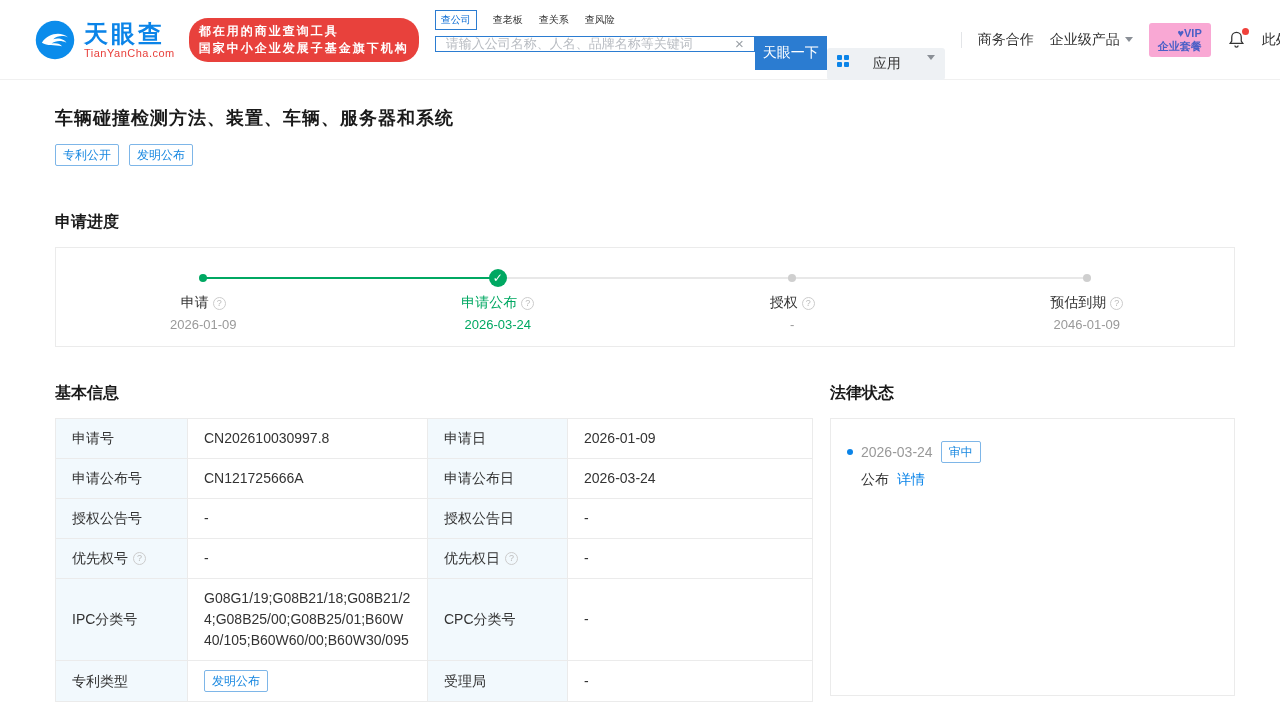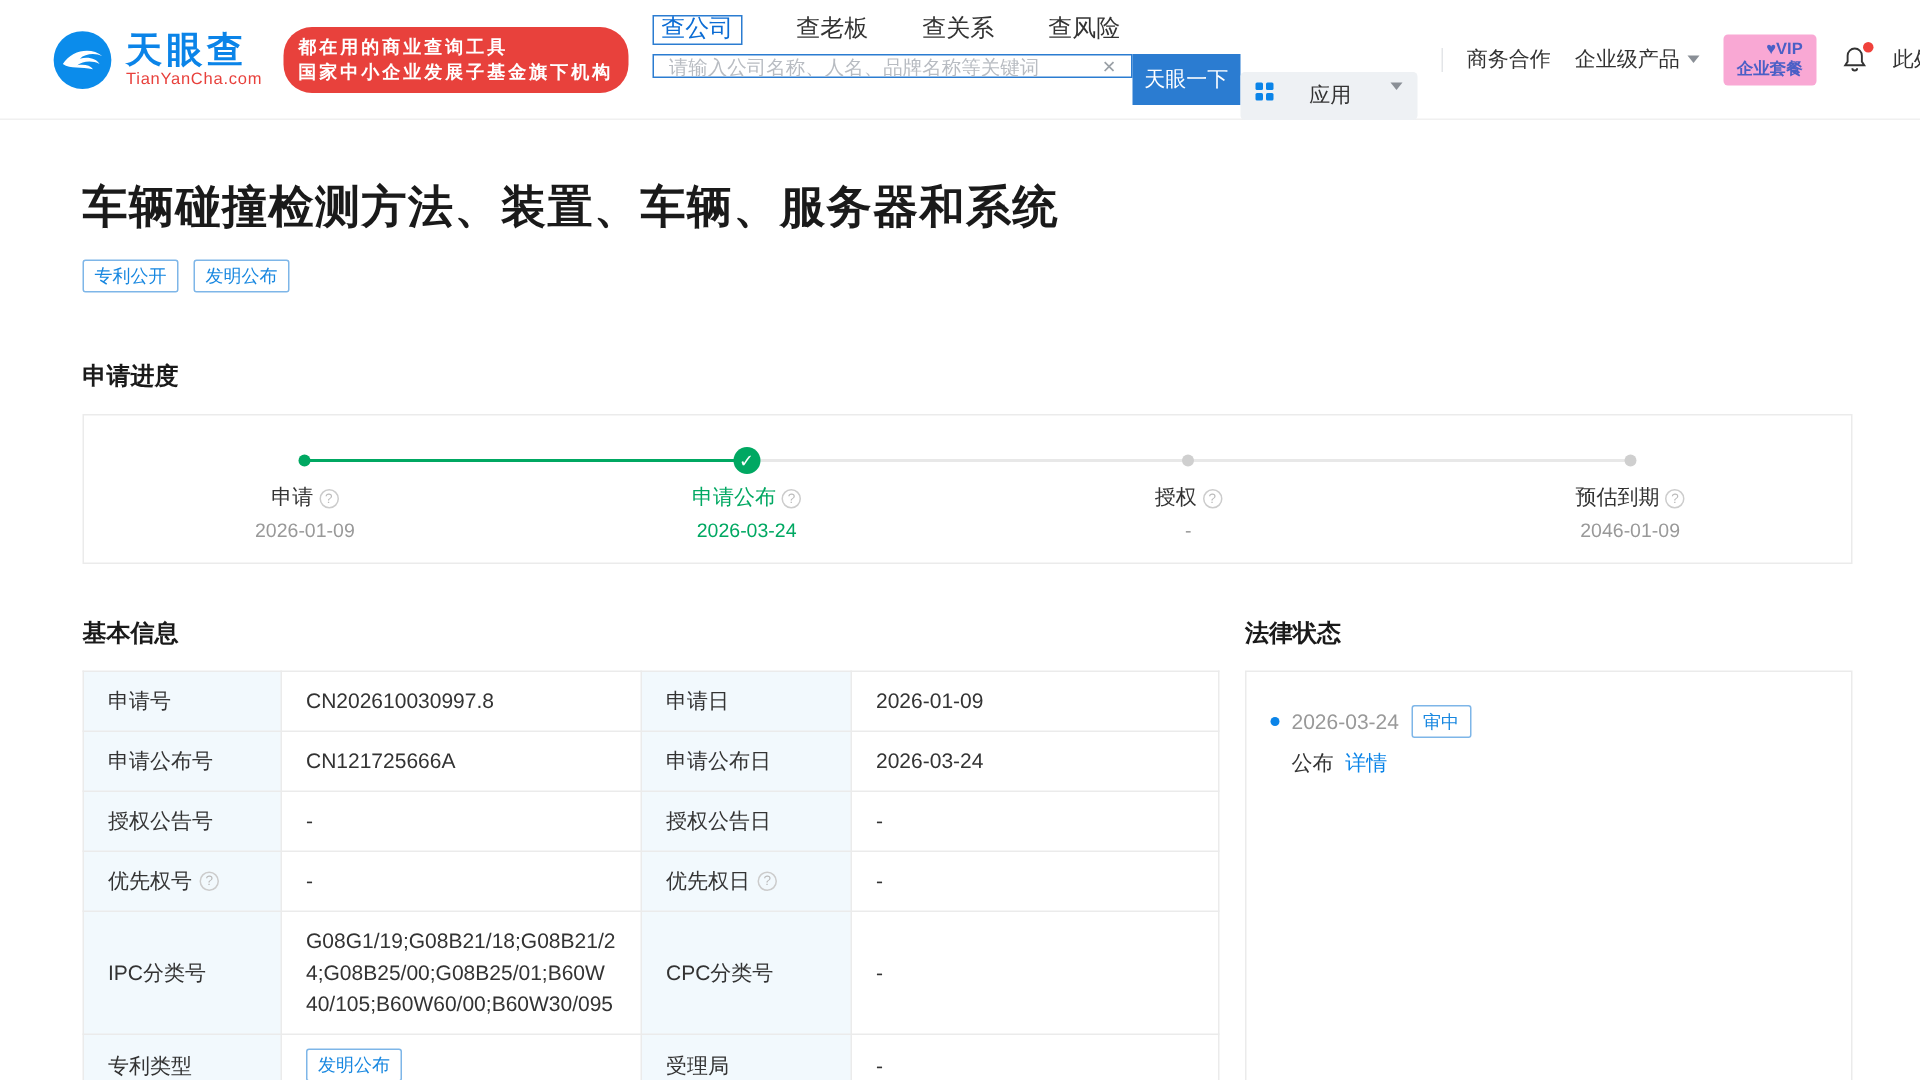--- a/index.html
+++ b/index.html
@@ -10,42 +10,42 @@
     font-family:"Liberation Sans","DejaVu Sans",sans-serif;
   }
   
   .hdr { height:80px; display:flex; align-items:center; padding:0 32px 0 34px; border-bottom:1px solid #f0f0f0; }
   .logo { display:flex; align-items:center; gap:8px; cursor:pointer; }
   .logo svg { width:42px; height:42px; display:block; }
   .logo-cn { font-size:24px; font-weight:bold; color:#0b84e8; letter-spacing:3px; line-height:26px; }
   .logo-en { font-size:11px; color:#e8413c; letter-spacing:0.5px; }
   .slogan { background:#e8413c; color:#fff; margin-left:14px; padding:5px 10px; font-size:12px; font-weight:bold; letter-spacing:2px; line-height:17px; white-space:nowrap;border-radius:19px; }
   .search-area { margin-left:16px; width:392px; }
-  .search-tabs { display:flex; align-items:center; gap:36px; font-size:16px; margin-bottom:6px; }
+  .search-tabs { display:flex; align-items:center; gap:16px; font-size:10px; margin-bottom:6px; }
   .stab { color:#333; cursor:pointer; }
   .stab.active { color:#0b6cd4; border:1px solid #2b7cd1; padding:0 5px; line-height:18px; }
   .search-row { display:flex; }
   .search-box { display:flex; align-items:center; width:320px; height:16px; border:1px solid #2b7cd1; background:#fff; }
   .search-box input { flex:1; border:none; outline:none; font-size:13px; padding:0 10px; color:#333; min-width:0; background:transparent; font-family:inherit; }
   .search-box input::placeholder { color:#b8bcc2; }
   .clear-x { color:#9aa0a6; font-size:15px; padding:0 10px; cursor:pointer; }
   .search-btn { width:72px; height:34px; border:none; background:#2b7cd1; color:#fff; font-size:14px; cursor:pointer; font-family:inherit; }
   .hnav { margin-left:auto; display:flex; align-items:center; gap:16px; font-size:14px; white-space:nowrap; }
   .apps-btn { background:#eef1f4; border-radius:3px; padding:7px 10px; display:flex; align-items:flex-start; gap:24px; cursor:pointer;margin-top:48px; }
   .grid-ic { width:12px; height:12px; display:grid; grid-template-columns:5px 5px; grid-template-rows:5px 5px; gap:2px; }
   .grid-ic i { background:#0b84e8; border-radius:1px; }
   .caret { width:0; height:0; border-left:4px solid transparent; border-right:4px solid transparent; border-top:5px solid #8a8f96; display:inline-block; margin-left:2px; }
   .vdiv { width:1px; height:16px; background:#e3e5e8; }
   .hnav-item { cursor:pointer; display:flex; align-items:center; gap:3px; color:#333; }
   .vip-badge { background:#f9a8d4; border-radius:3px; padding:4px 9px; text-align:right; font-size:11px; line-height:13px; color:#4a5fc6; font-weight:bold; cursor:pointer; }
   .bell-wrap { position:relative; cursor:pointer; display:flex; }
   .bell-dot { position:absolute; top:-2px; right:-3px; width:7px; height:7px; border-radius:50%; background:#f0413b; }
   
   .main { padding:0 45px 0 55px; }
-  .page-title { margin:38px 0 0; font-size:30px; font-weight:bold; color:#1a1a1a; letter-spacing:1px; }
+  .page-title { margin:26px 0 0; font-size:18px; font-weight:bold; color:#1a1a1a; letter-spacing:1px; }
   .tag-row { margin-top:14px; display:flex; gap:10px;text-align:right; }
   .tag { display:inline-block; border:1px solid #7eb6e8; color:#1787e0; background:#fff; font-size:12px; line-height:18px; padding:1px 7px; border-radius:2px; }
   .sec-title { font-size:16px; font-weight:bold; color:#1a1a1a; margin:0; }
   .progress-sec { margin-top:46px; }
   .pbox { margin-top:14px; border:1px solid #ebebeb; height:100px; position:relative; }
   .track { position:absolute; top:29px; left:12.5%; width:75%; height:2px; background:#e8e8e8; }
   .track-done { position:absolute; top:29px; left:12.5%; width:25%; height:2px; background:#00a862; }
   .steps { display:flex; height:100%; position:relative; }
   .step { flex:1; display:flex; flex-direction:column; align-items:center; }
   .marker { height:18px; margin-top:21px; display:flex; align-items:center; justify-content:center; }

